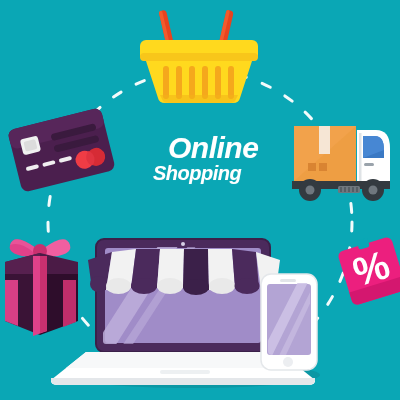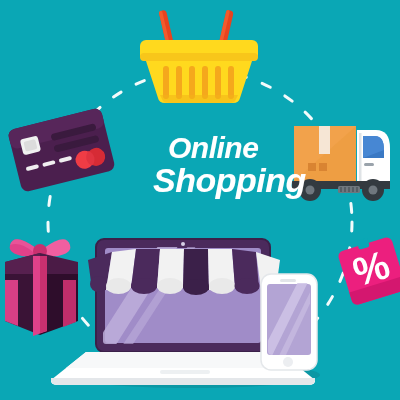--- a/index.html
+++ b/index.html
@@ -20,21 +20,21 @@
     color:#ffffff;
     font-family:"Liberation Sans", sans-serif;
     font-weight:bold;
     font-style:italic;
     letter-spacing:-0.5px;
     line-height:1;
     white-space:nowrap;
     text-shadow:0 0 1px rgba(255,255,255,.25);
   }
   .title-line-1{left:168px;top:133px;font-size:30px;}
-  .title-line-2{left:153px;top:163px;font-size:34px;}
+  .title-line-2{left:153px;top:163px;font-size:20px;}
 </style>
 </head>
 <body>
 
 <div id="scene" style="background: rgb(10, 167, 181);">
 
   <svg width="400" height="400" viewBox="0 0 400 400">
     <defs>
       <clipPath id="clipAll">
           <rect x="0" y="0" width="400" height="400"></rect>

